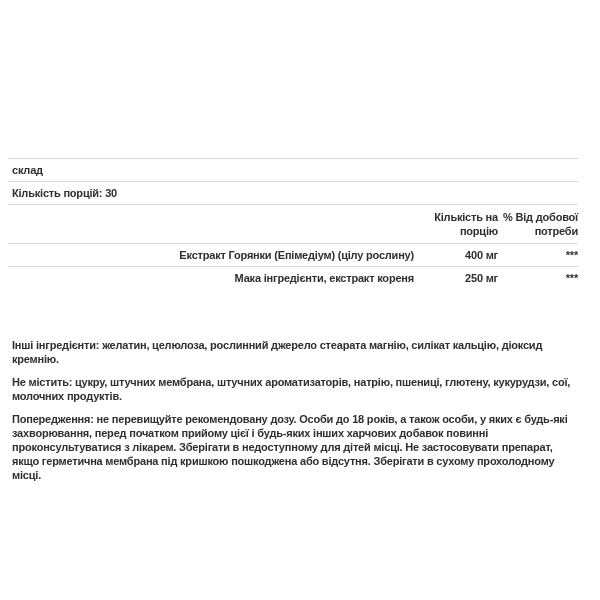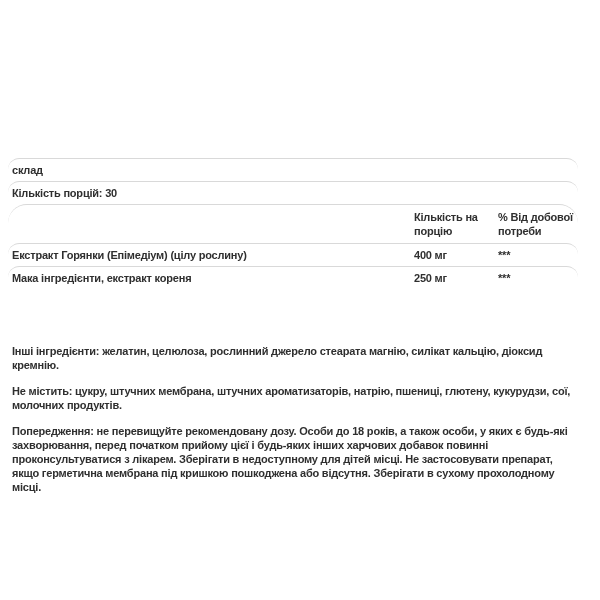--- a/index.html
+++ b/index.html
@@ -1,21 +1,21 @@
 <!DOCTYPE html>
 <html lang="uk" style="--text: #2f2f2f; --border: #d9d9d9; --background: #ffffff;"><head>
 <meta charset="utf-8">
 <title>склад</title>
 <style>
   :root {
     --text: #2f2f2f;
     --border: #d9d9d9;
     --background: #ffffff;
   }
-  * { box-sizing: border-box; border-radius: 19px; }
+  * { box-sizing: border-box; }
   html, body {
     margin: 0;
     padding: 0;
   }
   body {
     width: 600px;
     height: 600px;
     background: var(--background);
     font-family: "Liberation Sans", "DejaVu Sans", sans-serif;
     color: var(--text);
@@ -43,35 +43,36 @@
     letter-spacing: -0.2px;
     color: var(--text);
   }
   .row.last {
     border-bottom: 1px solid var(--border);
   }
   .row.grid {
     display: grid;
     grid-template-columns: 402px 84px 80px;
     align-items: start;
+    text-align: right;
   }
   .row.header-row {
     padding-top: 5px;
     padding-bottom: 5px;
   }
   .cell { min-height: 14px; }
   
   .paragraphs {
     position: absolute;
     left: 12px;
     top: 332px;
     width: 570px;
   }
   .paragraphs p {
-    margin: 12px 0 9px 0;
+    margin: 6px 0 9px 0;
     font-size: 11px;
     line-height: 14px;
     font-weight: 700;
     letter-spacing: -0.2px;
     color: var(--text);
   }
 </style>
 </head>
 <body>
 

